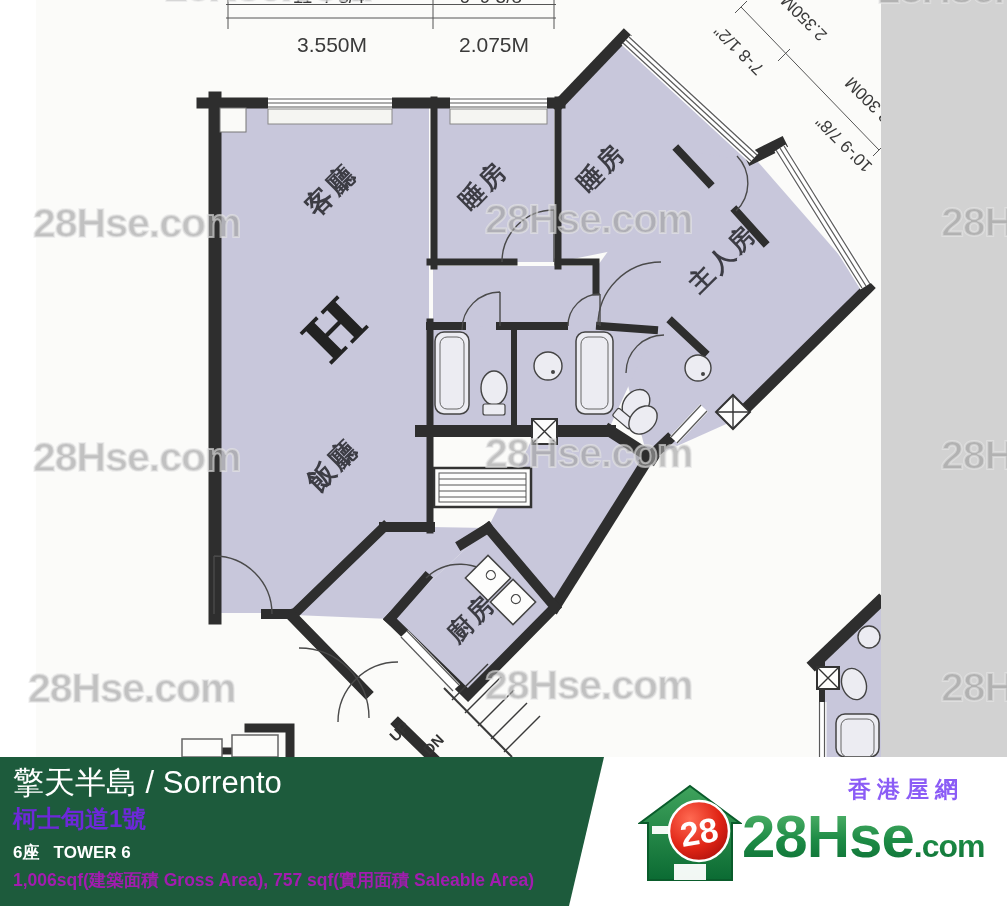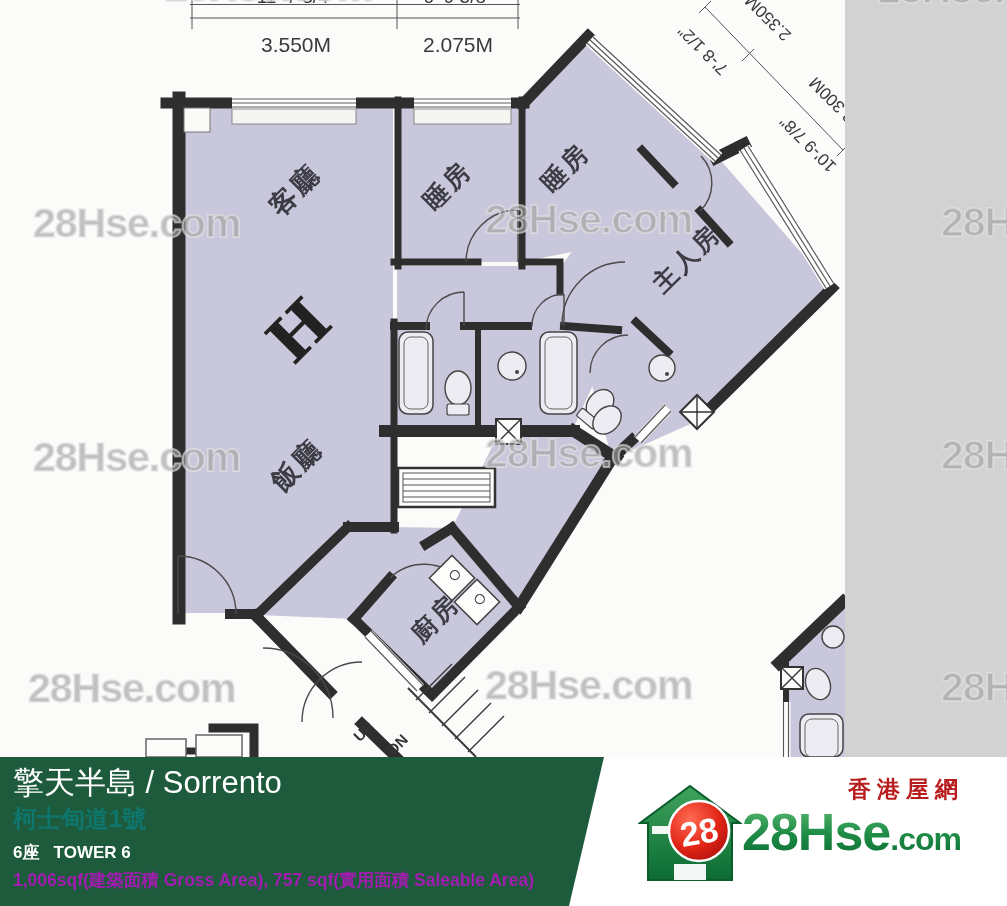--- a/index.html
+++ b/index.html
@@ -1,37 +1,37 @@
 <!DOCTYPE html>
 <html><head>
 <meta charset="utf-8">
 <style>
   html,body{margin:0;padding:0;background:#fff;}
   .stage{position:relative;width:1007px;height:906px;overflow:hidden;background:#fff;
          font-family:"Liberation Sans","DejaVu Sans",sans-serif;}
-  .planwrap{position:absolute;left:0;top:0;width:896px;height:757px;}
+  .planwrap{position:absolute;left:0;top:0;width:896px;height:757px;padding-left:36px;}
   svg text{user-select:none;}
   .roomlabel{font-family:"Liberation Sans","DejaVu Sans",sans-serif;font-weight:600;fill:#3c3c44;letter-spacing:3px;}
   .dimtext{font-family:"Liberation Sans","DejaVu Sans",sans-serif;fill:#3a3a3a;}
   .wm{position:absolute;z-index:3;font-weight:bold;font-size:41px;letter-spacing:-1px;white-space:nowrap;
       color:rgba(122,122,122,0.45);-webkit-text-stroke:2px rgba(228,228,228,0.6);
       text-shadow:0 0 2px rgba(255,255,255,0.35);pointer-events:none;}
   .footer{position:absolute;left:0;top:757px;width:1007px;height:149px;background:#fff;z-index:5;}
   .footer-green{position:absolute;left:0;top:0;width:1007px;height:149px;background:#1d5b3c;
       clip-path:polygon(0 0,604px 0,569px 149px,0 149px);}
   .f-title{position:absolute;left:13px;top:5px;font-size:31px;font-weight:normal;color:#fff;white-space:pre;}
-  .f-addr{position:absolute;left:13px;top:46px;font-size:24px;font-weight:bold;color:#0f766e;white-space:pre;}
+  .f-addr{position:absolute;left:13px;top:46px;font-size:24px;font-weight:bold;color:#6d28d9;white-space:pre;}
   .f-tower{position:absolute;left:13px;top:84px;font-size:17px;font-weight:bold;color:#fff;white-space:pre;}
   .f-area{position:absolute;left:13px;top:111px;font-size:17.5px;font-weight:bold;color:#a21caf;white-space:pre;}
   .logo{position:absolute;left:638px;top:772px;width:360px;height:125px;z-index:6;}
-  .logo-tag{position:absolute;left:210px;top:2px;font-size:23px;font-weight:bold;color:#b91c1c;letter-spacing:6px;white-space:nowrap;}
+  .logo-tag{position:absolute;left:210px;top:2px;font-size:23px;font-weight:bold;color:#8b5cf6;letter-spacing:6px;white-space:nowrap;}
   .logo-text{position:absolute;left:104px;top:30px;white-space:nowrap;font-weight:bold;
       background:linear-gradient(#5fbd74,#1d8b45 55%,#0a6b33);-webkit-background-clip:text;background-clip:text;color:transparent;
       text-shadow:0 0 0 rgba(0,0,0,0);}
-  .logo-text .big{font-size:52px;letter-spacing:-1px;}
+  .logo-text .big{font-size:60px;letter-spacing:-1px;}
   .logo-text .small{font-size:32px;letter-spacing:-1px;}
   .logo-house{position:absolute;left:0;top:12px;}
 </style>
 </head>
 <body>
 
 <div class="stage">
 
   <div class="planwrap">
   <svg width="1007" height="757" viewBox="0 0 1007 757">

